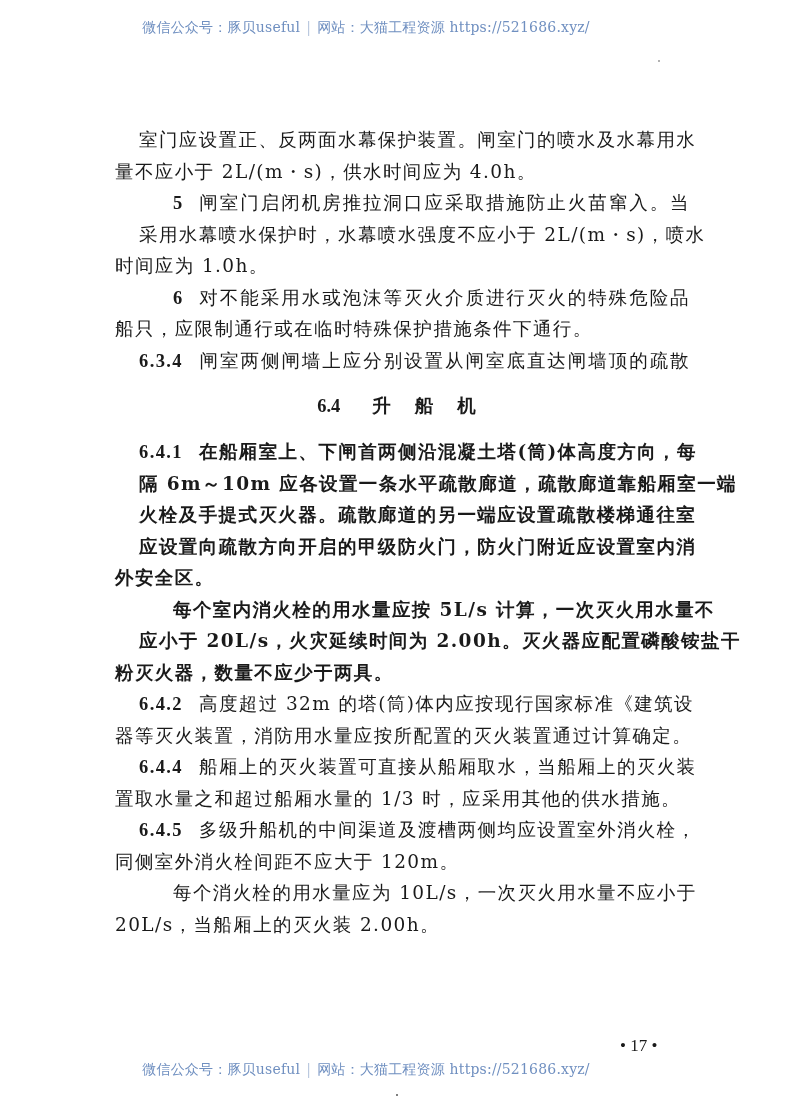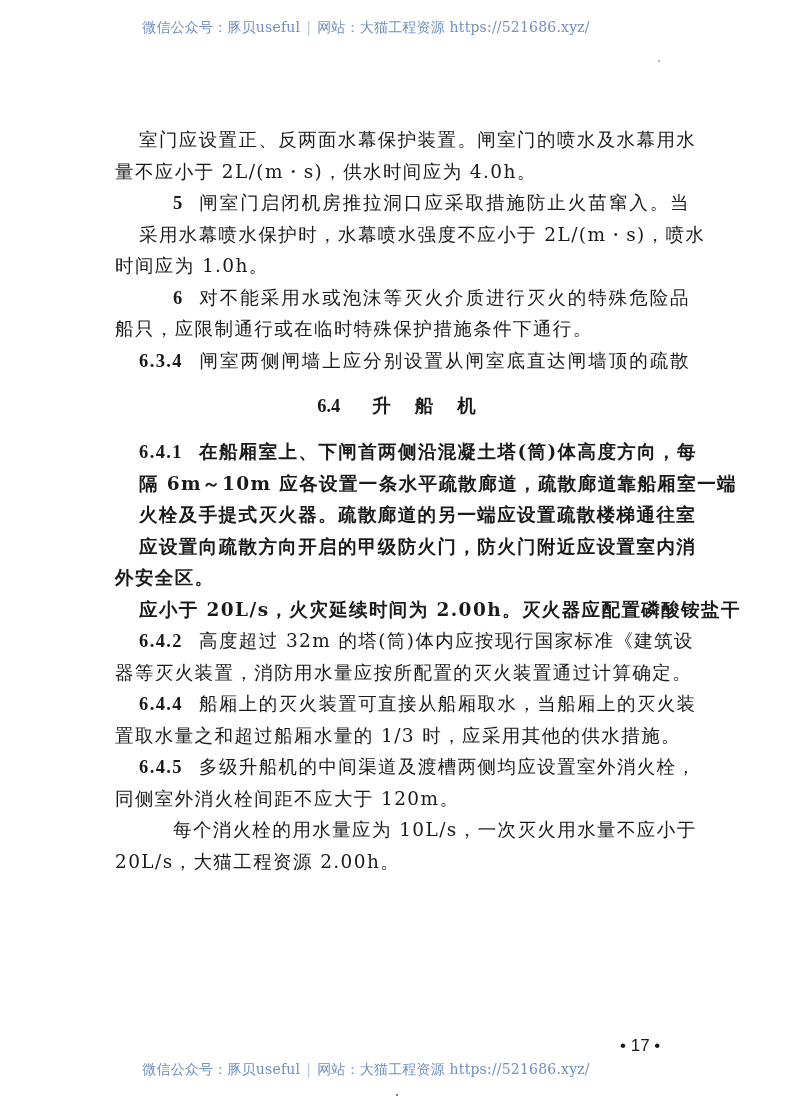--- a/index.html
+++ b/index.html
@@ -11,21 +11,21 @@
   .page { position: absolute; left: 115px; top: 124px; width: 575px; }
   .line { height: 31.5px; line-height: 31.5px; font-size: 18.5px; white-space: nowrap; letter-spacing: 1.4px; }
   .justify { text-align: justify; text-align-last: justify; margin-left: 24px; }
   .indent { padding-left: 34px; }
   .num { font-weight: bold; font-family: "Liberation Serif", serif; }
   .clause { font-weight: bold; font-family: Liberation Serif, serif; margin-right: 16px; }
   .bold-para { font-weight: bold; }
   .section-title { text-align: center; font-weight: bold; font-size: 18.5px; height: 60px; line-height: 60px; letter-spacing: 0; }
   .section-title .t-num { margin-right: 20px; font-family: "Liberation Serif", serif; margin-top: 9px; }
   .section-title .t-ch { margin: 0 12px; }
-  .page-number { position: absolute; top: 1036px; left: 620px; font-size: 17px; font-family: Liberation Sans, sans-serif; }
+  .page-number { position: absolute; top: 1036px; left: 620px; font-size: 17px; font-family: Liberation Serif, serif; }
   .dot-bottom { position: absolute; top: 1094px; left: 396px; width: 2px; height: 2px; background: #555; border-radius: 1px; }
   .dot-top { position: absolute; top: 60px; left: 658px; width: 2px; height: 2px; background: #999; border-radius: 1px; }
 </style>
 </head>
 <body>
 
 <div class="watermark wm-top">
   <span>微信公众号：豚贝useful</span><span class="sep">|</span><span>网站：大猫工程资源 https://521686.xyz/</span>
 </div>
 <div class="dot-top"></div>
@@ -46,34 +46,36 @@
   <div class="section-title">
     <span class="t-num">6.4</span><span class="t-ch">升</span><span class="t-ch">船</span><span class="t-ch">机</span>
   </div>
 
   <div class="bold-para">
     <div class="line justify"><span class="clause">6.4.1</span><span>在船厢室上、下闸首两侧沿混凝土塔(筒)体高度方向，每</span></div>
     <div class="line justify">隔 6m～10m 应各设置一条水平疏散廊道，疏散廊道靠船厢室一端</div>
     <div class="line justify">火栓及手提式灭火器。疏散廊道的另一端应设置疏散楼梯通往室</div>
     <div class="line justify">应设置向疏散方向开启的甲级防火门，防火门附近应设置室内消</div>
     <div class="line">外安全区。</div>
+    <div class="line justify indent">每个室内消火栓的用水量应按 5L/s 计算，一次灭火用水量不</div>
     <div class="line justify">应小于 20L/s，火灾延续时间为 2.00h。灭火器应配置磷酸铵盐干</div>
+    <div class="line">粉灭火器，数量不应少于两具。</div>
   </div>
 
   <div class="line justify"><span class="clause">6.4.2</span><span>高度超过 32m 的塔(筒)体内应按现行国家标准《建筑设</span></div>
 
   <div class="line">器等灭火装置，消防用水量应按所配置的灭火装置通过计算确定。</div>
 
   <div class="line justify"><span class="clause">6.4.4</span><span>船厢上的灭火装置可直接从船厢取水，当船厢上的灭火装</span></div>
   <div class="line">置取水量之和超过船厢水量的 1/3 时，应采用其他的供水措施。</div>
 
   <div class="line justify"><span class="clause">6.4.5</span><span>多级升船机的中间渠道及渡槽两侧均应设置室外消火栓，</span></div>
   <div class="line">同侧室外消火栓间距不应大于 120m。</div>
   <div class="line justify indent">每个消火栓的用水量应为 10L/s，一次灭火用水量不应小于</div>
-  <div class="line">20L/s，大猫工程资源 2.00h。</div>
+  <div class="line">20L/s，当船厢上的灭火装 2.00h。</div>
 </div>
 
 <div class="page-number">• 17 •</div>
 
 <div class="watermark wm-bottom">
   <span>微信公众号：豚贝useful</span><span class="sep">|</span><span>网站：大猫工程资源 https://521686.xyz/</span>
 </div>
 <div class="dot-bottom"></div>
 
 </body></html>

